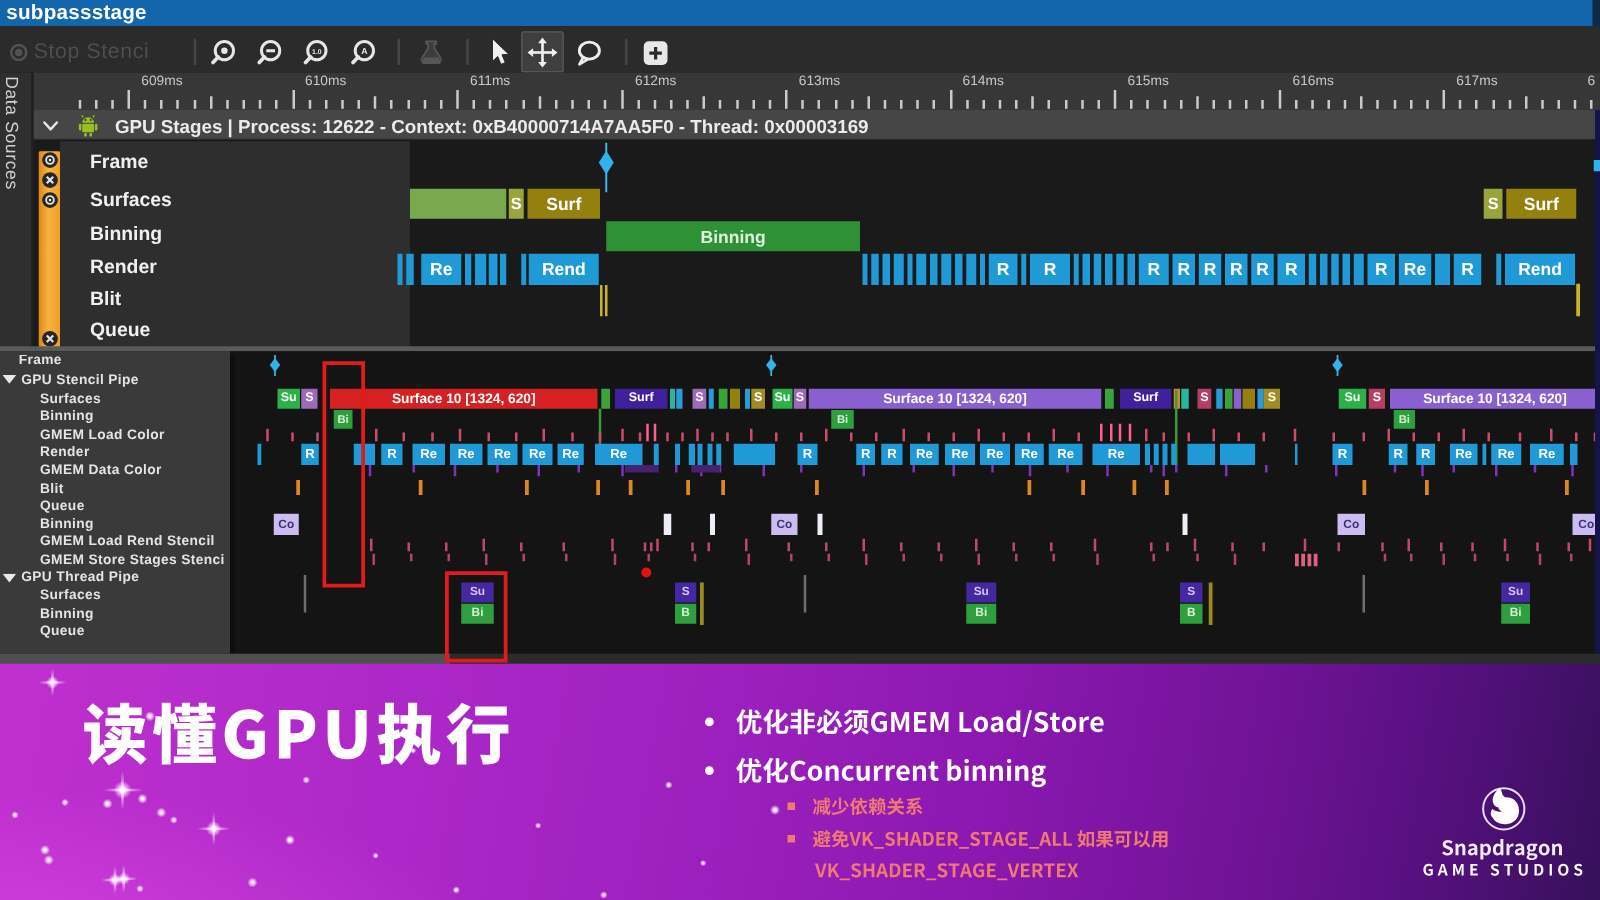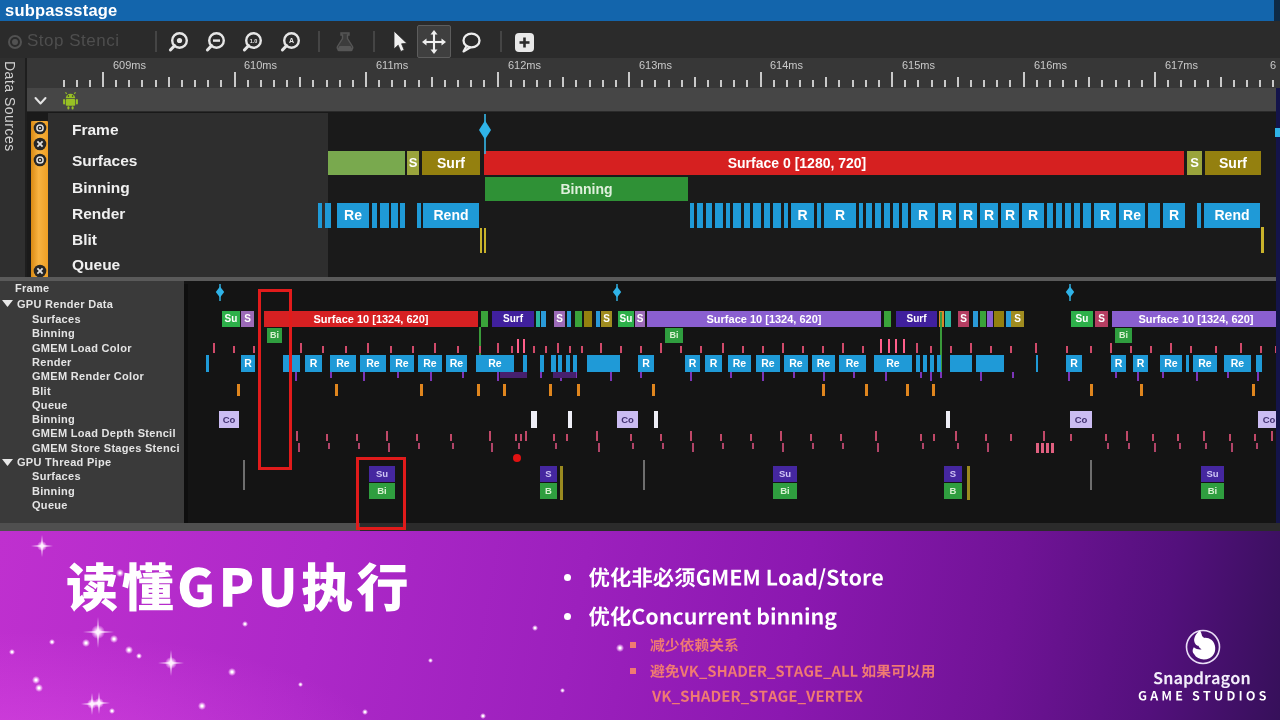--- a/index.html
+++ b/index.html
@@ -183,20 +183,21 @@
         <line x1="13" y1="3.5" x2="14" y2="2" stroke="#97c024" stroke-width="1"></line>
 <rect x="5.2" y="8.1" width="8.6" height="6.2" rx="1"></rect>
 <rect x="2.8" y="8.1" width="1.8" height="5" rx="0.9"></rect>
         <rect x="14.4" y="8.1" width="1.8" height="5" rx="0.9"></rect>
 <rect x="6.7" y="14.6" width="1.8" height="3" rx="0.9"></rect>
         <rect x="10.5" y="14.6" width="1.8" height="3" rx="0.9"></rect>
 </g>
       <circle cx="7.6" cy="5.4" r="0.7" fill="#2d2d2d"></circle>
       <circle cx="11.4" cy="5.4" r="0.7" fill="#2d2d2d"></circle>
     </svg>
+<div class="a" style="left:92px;top:93px;font-size:15px;font-weight:600;color:#ebebeb">GPU Stages | Process: 12622 - Context: 0xB40000714A7AA5F0 - Thread: 0x00003169</div>
 <div class="a" style="left:27px;top:113px;width:1253px;height:165px;background:#1a1a1a"></div>
 <div class="a" style="left:48px;top:113px;width:280px;height:165px;background:#2e2e2e"></div>
 <div class="a" style="left:31px;top:121px;width:17px;height:157px;background:linear-gradient(90deg,#d98a14,#f8b341 45%,#ef9f24);border-radius:1px"></div>
 <svg class="a" style="left:32.5px;top:121px" width="14" height="14" viewBox="-7 -7 14 14">
       <circle cx="0" cy="0" r="6.3" fill="#262626"></circle>
       <circle cx="0" cy="0" r="3.1" fill="none" stroke="#e0e0e0" stroke-width="1.5"></circle>
       <circle cx="0" cy="0" r="1.1" fill="#e0e0e0"></circle>
     </svg>
 <svg class="a" style="left:32.5px;top:137px" width="14" height="14" viewBox="-7 -7 14 14">
       <circle cx="0" cy="0" r="6.3" fill="#262626"></circle>
@@ -215,21 +216,20 @@
     </svg>
 <div class="a" style="left:72px;top:121.0px;font-size:15.5px;font-weight:600;color:#f0f0f0">Frame</div>
 <div class="a" style="left:72px;top:152.0px;font-size:15.5px;font-weight:600;color:#f0f0f0">Surfaces</div>
 <div class="a" style="left:72px;top:178.5px;font-size:15.5px;font-weight:600;color:#f0f0f0">Binning</div>
 <div class="a" style="left:72px;top:204.5px;font-size:15.5px;font-weight:600;color:#f0f0f0">Render</div>
 <div class="a" style="left:72px;top:230.5px;font-size:15.5px;font-weight:600;color:#f0f0f0">Blit</div>
 <div class="a" style="left:72px;top:256.0px;font-size:15.5px;font-weight:600;color:#f0f0f0">Queue</div>
 <div class="bar" style="left:328px;top:151px;width:77px;height:24px;background:#79a94e;font-size:13px;line-height:24px;color:#fff"></div>
 <div class="bar" style="left:407px;top:151px;width:12px;height:24px;background:#9aa43c;font-size:13px;line-height:24px;color:#fff">S</div>
 <div class="bar" style="left:422px;top:151px;width:58px;height:24px;background:#94800f;font-size:14px;line-height:24px;color:#fff">Surf</div>
-<div class="bar" style="left:484px;top:151px;width:700px;height:24px;background:#d62020;font-size:14px;line-height:24px;color:#fff;font-weight:700;text-align:center;padding-right:74px">Surface 0 [1280, 720]</div>
 <div class="bar" style="left:1187px;top:151px;width:15px;height:24px;background:#9aa43c;font-size:13px;line-height:24px;color:#fff">S</div>
 <div class="bar" style="left:1205px;top:151px;width:56px;height:24px;background:#94800f;font-size:14px;line-height:24px;color:#fff">Surf</div>
 <div class="bar" style="left:485px;top:177px;width:203px;height:24px;background:#2f9136;font-size:14px;line-height:24px;color:#dff0dc">Binning</div>
 <div class="bar" style="left:318px;top:203px;width:4px;height:25px;background:#1f9ad7;font-size:14px;line-height:25px;color:#fff"></div>
 <div class="bar" style="left:325px;top:203px;width:6px;height:25px;background:#1f9ad7;font-size:14px;line-height:25px;color:#fff"></div>
 <div class="bar" style="left:337px;top:203px;width:32px;height:25px;background:#1f9ad7;font-size:14px;line-height:25px;color:#fff">Re</div>
 <div class="bar" style="left:372px;top:203px;width:5px;height:25px;background:#1f9ad7;font-size:14px;line-height:25px;color:#fff"></div>
 <div class="bar" style="left:380px;top:203px;width:9px;height:25px;background:#1f9ad7;font-size:14px;line-height:25px;color:#fff"></div>
 <div class="bar" style="left:391px;top:203px;width:7px;height:25px;background:#1f9ad7;font-size:14px;line-height:25px;color:#fff"></div>
 <div class="bar" style="left:400px;top:203px;width:5px;height:25px;background:#1f9ad7;font-size:14px;line-height:25px;color:#fff"></div>
@@ -282,33 +282,33 @@
 <div class="a" style="left:0;top:277px;width:1280px;height:4px;background:#5a5a5a"></div>
 <div class="a" style="left:0;top:281px;width:184px;height:3px;background:#3a3a3a"></div>
 <div class="a" style="left:184px;top:281px;width:1096px;height:3px;background:#141414"></div>
 <div class="a" style="left:0;top:284px;width:1280px;height:239px;background:#141414"></div>
 <div class="a" style="left:0;top:284px;width:184px;height:239px;background:#3a3a3a"></div>
 <div class="a" style="left:184px;top:284px;width:4px;height:239px;background:#0e0e0e"></div>
 <div class="a" style="left:0;top:523px;width:1280px;height:9px;background:#2b2b2b"></div>
 <div class="a" style="left:0;top:523px;width:360px;height:9px;background:#4f4f4f"></div>
 <div class="a" style="left:0;top:284px;width:184px;height:239px;overflow:hidden">
 <div class="a" style="left:15px;top:-2.0px;font-size:11px;font-weight:700;color:#e4e4e4;letter-spacing:.3px;white-space:nowrap">Frame</div>
-<div class="a" style="left:17px;top:13.8px;font-size:11px;font-weight:700;color:#e4e4e4;letter-spacing:.3px;white-space:nowrap">GPU Render Data</div>
+<div class="a" style="left:17px;top:13.8px;font-size:11px;font-weight:700;color:#e4e4e4;letter-spacing:.3px;white-space:nowrap">GPU Stencil Pipe</div>
 <svg class="a" style="left:2px;top:16.3px" width="11" height="8" viewBox="0 0 11 8">
         <polygon points="0,0 11,0 5.5,7" fill="#e8e8e8"></polygon>
       </svg>
 <div class="a" style="left:32px;top:29.0px;font-size:11px;font-weight:700;color:#e4e4e4;letter-spacing:.3px;white-space:nowrap">Surfaces</div>
 <div class="a" style="left:32px;top:43.3px;font-size:11px;font-weight:700;color:#e4e4e4;letter-spacing:.3px;white-space:nowrap">Binning</div>
 <div class="a" style="left:32px;top:57.6px;font-size:11px;font-weight:700;color:#e4e4e4;letter-spacing:.3px;white-space:nowrap">GMEM Load Color</div>
 <div class="a" style="left:32px;top:71.9px;font-size:11px;font-weight:700;color:#e4e4e4;letter-spacing:.3px;white-space:nowrap">Render</div>
-<div class="a" style="left:32px;top:86.2px;font-size:11px;font-weight:700;color:#e4e4e4;letter-spacing:.3px;white-space:nowrap">GMEM Render Color</div>
+<div class="a" style="left:32px;top:86.2px;font-size:11px;font-weight:700;color:#e4e4e4;letter-spacing:.3px;white-space:nowrap">GMEM Data Color</div>
 <div class="a" style="left:32px;top:100.5px;font-size:11px;font-weight:700;color:#e4e4e4;letter-spacing:.3px;white-space:nowrap">Blit</div>
 <div class="a" style="left:32px;top:114.8px;font-size:11px;font-weight:700;color:#e4e4e4;letter-spacing:.3px;white-space:nowrap">Queue</div>
 <div class="a" style="left:32px;top:129.1px;font-size:11px;font-weight:700;color:#e4e4e4;letter-spacing:.3px;white-space:nowrap">Binning</div>
-<div class="a" style="left:32px;top:143.4px;font-size:11px;font-weight:700;color:#e4e4e4;letter-spacing:.3px;white-space:nowrap">GMEM Load Depth Stencil</div>
+<div class="a" style="left:32px;top:143.4px;font-size:11px;font-weight:700;color:#e4e4e4;letter-spacing:.3px;white-space:nowrap">GMEM Load Rend Stencil</div>
 <div class="a" style="left:32px;top:157.7px;font-size:11px;font-weight:700;color:#e4e4e4;letter-spacing:.3px;white-space:nowrap">GMEM Store Stages Stenci</div>
 <div class="a" style="left:17px;top:172.0px;font-size:11px;font-weight:700;color:#e4e4e4;letter-spacing:.3px;white-space:nowrap">GPU Thread Pipe</div>
 <svg class="a" style="left:2px;top:174.5px" width="11" height="8" viewBox="0 0 11 8">
         <polygon points="0,0 11,0 5.5,7" fill="#e8e8e8"></polygon>
       </svg>
 <div class="a" style="left:32px;top:186.3px;font-size:11px;font-weight:700;color:#e4e4e4;letter-spacing:.3px;white-space:nowrap">Surfaces</div>
 <div class="a" style="left:32px;top:200.6px;font-size:11px;font-weight:700;color:#e4e4e4;letter-spacing:.3px;white-space:nowrap">Binning</div>
 <div class="a" style="left:32px;top:214.9px;font-size:11px;font-weight:700;color:#e4e4e4;letter-spacing:.3px;white-space:nowrap">Queue</div>
 </div>
 <svg class="a" style="left:215px;top:284px" width="10" height="17" viewBox="0 0 10 17">

